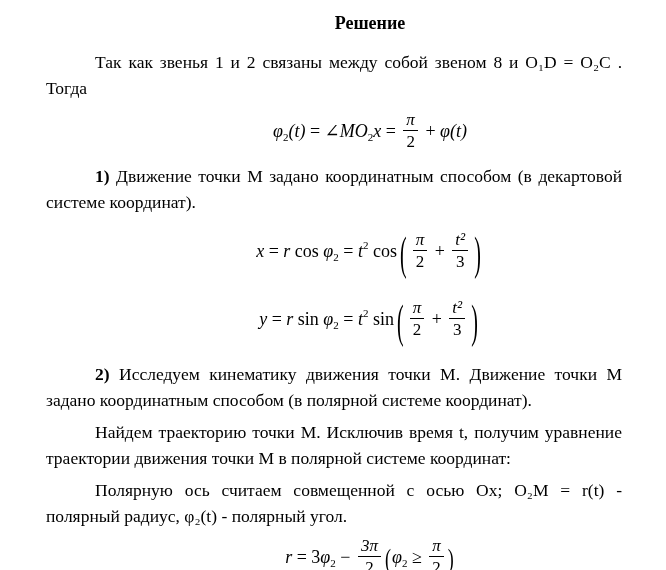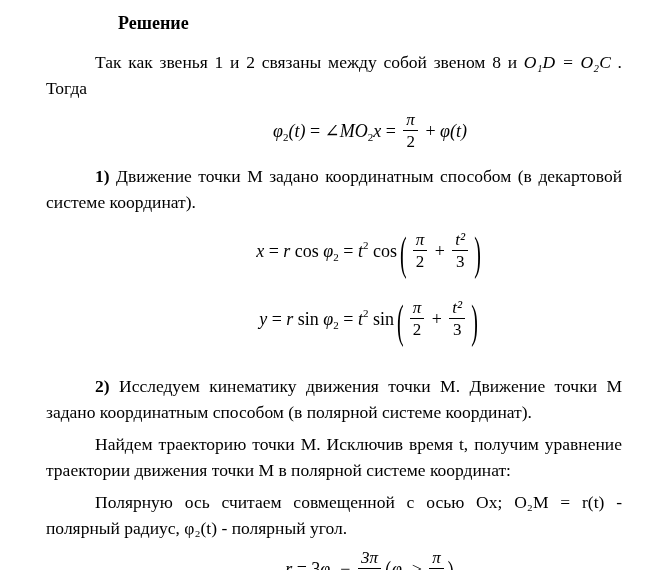--- a/index.html
+++ b/index.html
@@ -3,32 +3,32 @@
 <meta charset="utf-8">
 <style>
   html,body{margin:0;padding:0;}
   body{
     width:666px;height:570px;overflow:hidden;
     background:#ffffff;color:#000000;
     font-family:"Liberation Serif","DejaVu Serif",serif;
   }
   .page{padding:12px 44px 0 46px;}
   .title{
-    font-weight:bold;font-size:18px;line-height:22px;
+    text-align:center;font-weight:bold;font-size:18px;line-height:22px;
     padding-left:72px;
   }
   .para{
     margin:0;font-size:17.5px;line-height:26px;
     text-align:justify;text-indent:49px;
   }
   .para b{font-weight:bold;}
-  .mi{font-style:italic;}
+  .mi{}
   .p-intro{margin-top:15px;}
   .p-item1{}
-  .p-item2{margin-top:20px;}
+  .p-item2{margin-top:8px;}
   .p-polar{margin-top:6px;}
   .p-traj{margin-top:6px;}
   
   .formula{
     text-align:center;padding-left:72px;font-size:18px;white-space:nowrap;
   }
   .f-phi{line-height:48px;margin:6px 0 2px;}
   .f-x{line-height:56px;margin-top:2px;}
   .f-y{line-height:56px;}
   .f-r{line-height:52px;margin-top:2px;}

